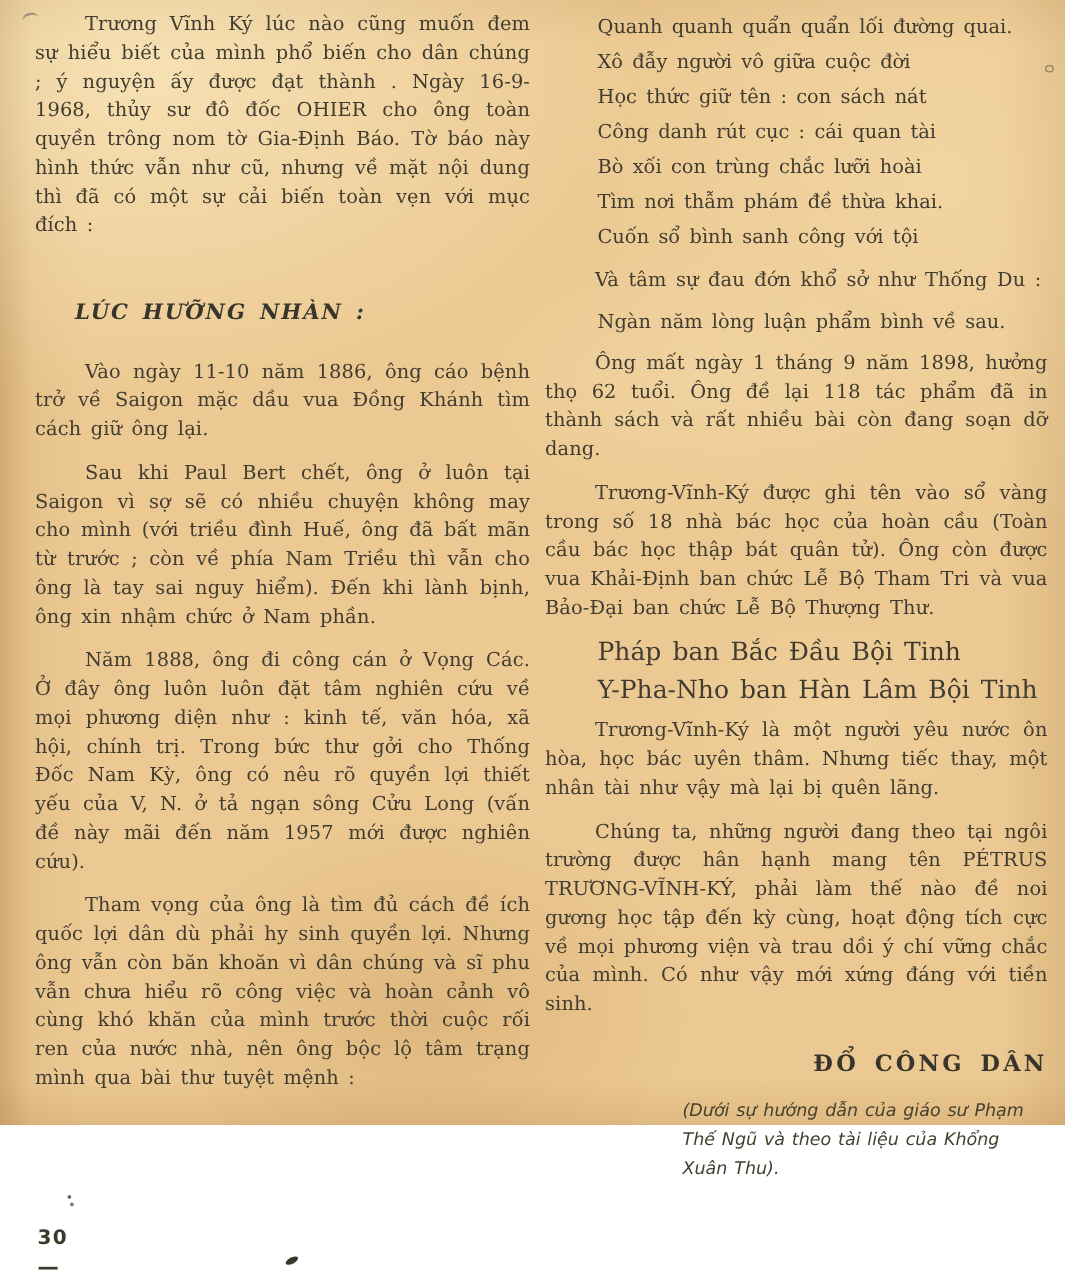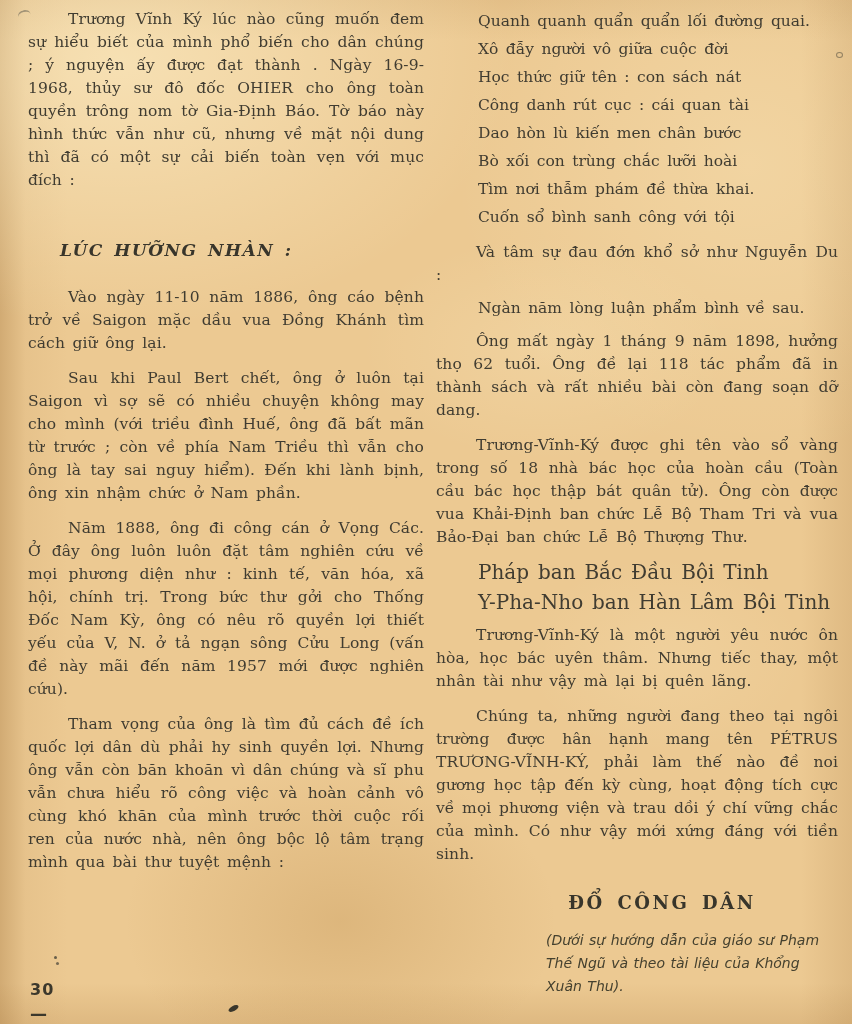--- a/index.html
+++ b/index.html
@@ -1,18 +1,18 @@
 <!DOCTYPE html>
 <html><head>
 <meta charset="utf-8">
 <style>
   html,body{margin:0;padding:0;}
   body{width:852px;height:1024px;overflow:hidden;}
   .page{
-    position:relative;width:852px;height:1024px;
+    position:relative;width:852px;height:900px;
     background-color:#ecc992;
     background-image:
       radial-gradient(ellipse 560px 380px at 14% 6%, rgba(255,243,206,0.55), rgba(255,243,206,0) 70%),
       radial-gradient(ellipse 420px 420px at 88% 16%, rgba(255,238,196,0.30), rgba(255,238,196,0) 70%),
       radial-gradient(ellipse 300px 220px at 40% 90%, rgba(168,116,48,0.22), rgba(168,116,48,0) 72%),
       radial-gradient(ellipse 260px 160px at 64% 34%, rgba(255,240,200,0.22), rgba(255,240,200,0) 70%),
       radial-gradient(ellipse 200px 140px at 78% 64%, rgba(255,238,198,0.18), rgba(255,238,198,0) 70%),
       linear-gradient(90deg, rgba(140,92,36,0.28) 0%, rgba(140,92,36,0.06) 3%, rgba(140,92,36,0) 8%, rgba(140,92,36,0) 94%, rgba(140,92,36,0.14) 100%),
       linear-gradient(180deg, rgba(150,100,40,0.10) 0%, rgba(150,100,40,0) 4%, rgba(150,100,40,0) 96%, rgba(150,100,40,0.16) 100%);
     font-family:"DejaVu Serif","Liberation Serif",serif;
@@ -39,21 +39,21 @@
   }
   .poem{margin:0 0 10px 0;padding-left:42px;}
   .poem-line{
     font-size:15.5px;line-height:23px;margin-bottom:5px;word-spacing:2.5px;
   }
   .lead-in{margin:12px 0 10px 0;}
   .honors{padding-left:42px;margin:2px 0 10px 0;}
   .honor-line{font-size:20px;line-height:23px;margin-bottom:7px;word-spacing:2.5px;}
   .signature{
     font-weight:700;font-size:18px;letter-spacing:2.5px;color:#38352b;
-    text-align:center;padding-left:50px;margin:26px 0 16px 0;word-spacing:4px;
+    text-align:right;padding-left:50px;margin:26px 0 16px 0;word-spacing:4px;
   }
   .credit{
     font-family:"DejaVu Sans","Liberation Sans",sans-serif;
     font-style:italic;font-size:14px;line-height:23px;
     width:292px;margin-left:110px;color:#45412f;word-spacing:1px;
   }
   .footer{
     position:absolute;left:30px;top:980px;
     font-family:"DejaVu Sans","Liberation Sans",sans-serif;
     font-weight:700;font-size:17px;letter-spacing:1px;color:#3c382c;
@@ -93,27 +93,26 @@
     <p class="body indent p-gap">Năm 1888, ông đi công cán ở Vọng Các. Ở đây ông luôn luôn đặt tâm nghiên cứu về mọi phương diện như : kinh tế, văn hóa, xã hội, chính trị. Trong bức thư gởi cho Thống Đốc Nam Kỳ, ông có nêu rõ quyền lợi thiết yếu của V, N. ở tả ngạn sông Cửu Long (vấn đề này mãi đến năm 1957 mới được nghiên cứu).</p>
     <p class="body indent">Tham vọng của ông là tìm đủ cách đề ích quốc lợi dân dù phải hy sinh quyền lợi. Nhưng ông vẫn còn băn khoăn vì dân chúng và sĩ phu vẫn chưa hiểu rõ công việc và hoàn cảnh vô cùng khó khăn của mình trước thời cuộc rối ren của nước nhà, nên ông bộc lộ tâm trạng mình qua bài thư tuyệt mệnh :</p>
   </div>
 
   <div class="col col-right">
     <div class="poem">
       <p class="poem-line">Quanh quanh quẩn quẩn lối đường quai.</p>
       <p class="poem-line">Xô đẫy người vô giữa cuộc đời</p>
       <p class="poem-line">Học thức giữ tên : con sách nát</p>
       <p class="poem-line">Công danh rút cục : cái quan tài</p>
-      <p class="poem-line">Dao hòn lù kiến men chân bước</p>
       <p class="poem-line">Bò xối con trùng chắc lưỡi hoài</p>
       <p class="poem-line">Tìm nơi thẫm phám đề thừa khai.</p>
       <p class="poem-line">Cuốn sổ bình sanh công với tội</p>
     </div>
 
-    <p class="body indent lead-in">Và tâm sự đau đớn khổ sở như Nguyễn Du :</p>
+    <p class="body indent lead-in">Và tâm sự đau đớn khổ sở như Thống Du :</p>
 
     <div class="poem">
       <p class="poem-line">Ngàn năm lòng luận phẩm bình về sau.</p>
     </div>
 
     <p class="body indent p-gap">Ông mất ngày 1 tháng 9 năm 1898, hưởng thọ 62 tuổi. Ông đề lại 118 tác phẩm đã in thành sách và rất nhiều bài còn đang soạn dỡ dang.</p>
     <p class="body indent p-gap">Trương-Vĩnh-Ký được ghi tên vào sổ vàng trong số 18 nhà bác học của hoàn cầu (Toàn cầu bác học thập bát quân tử). Ông còn được vua Khải-Định ban chức Lễ Bộ Tham Tri và vua Bảo-Đại ban chức Lễ Bộ Thượng Thư.</p>
 
     <div class="honors">
       <p class="honor-line">Pháp ban Bắc Đầu Bội Tinh</p>

